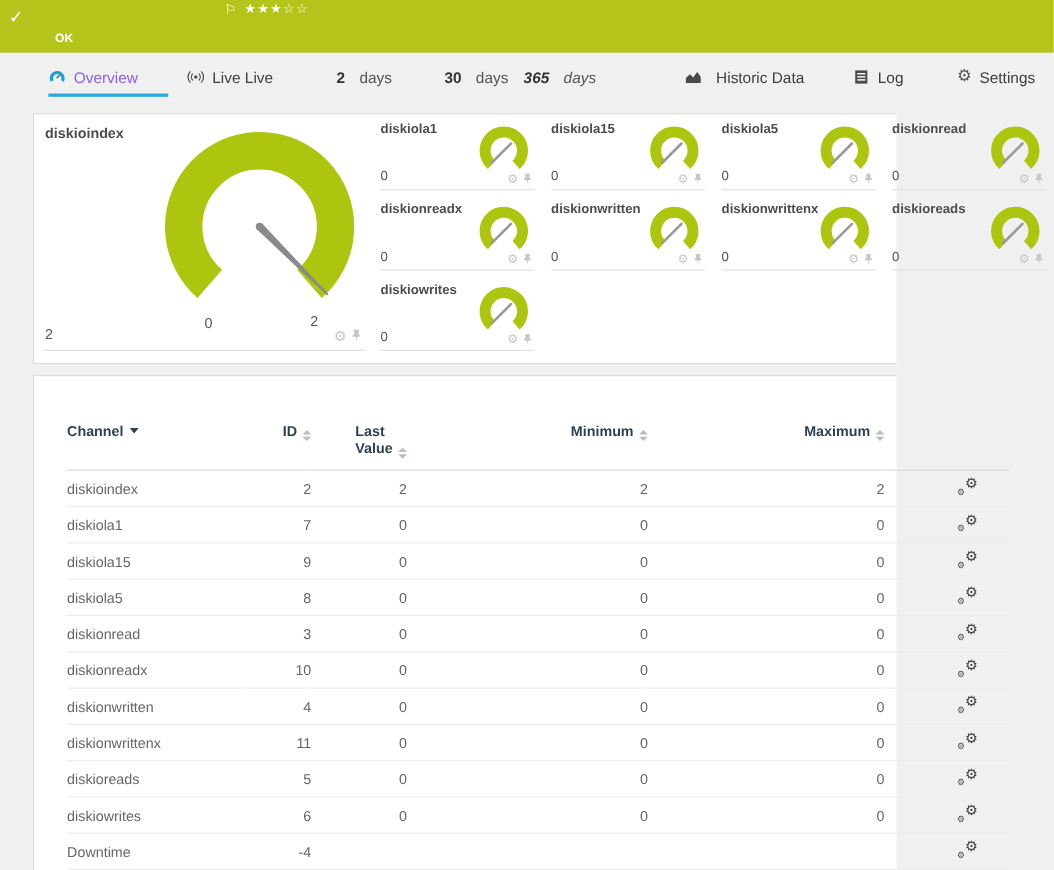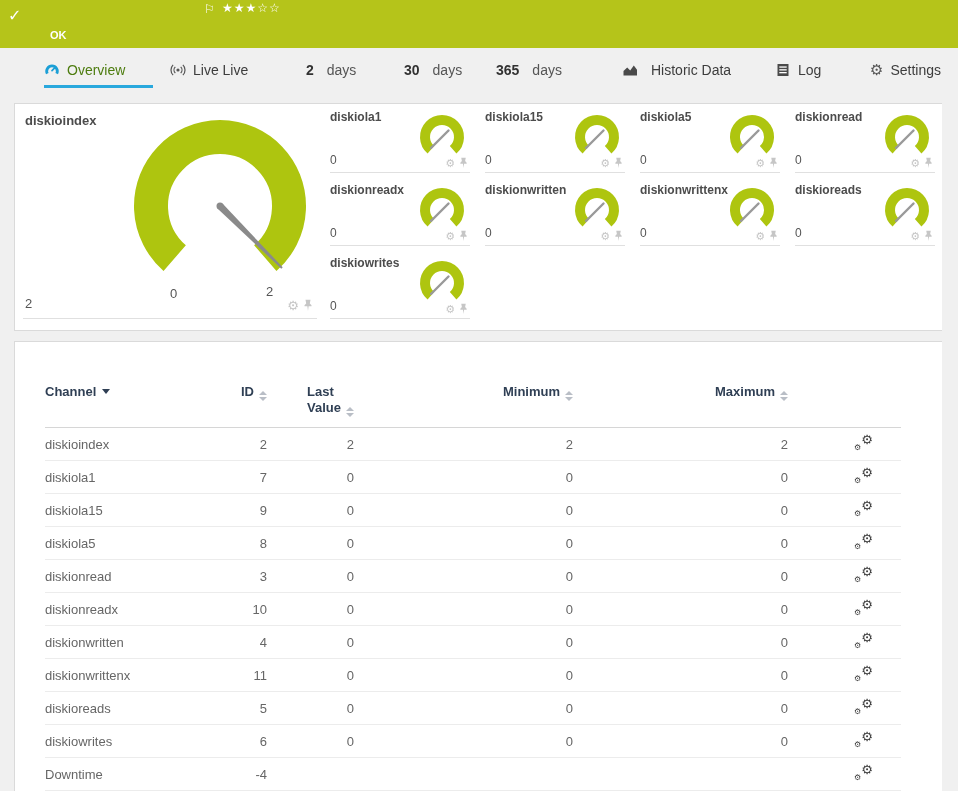--- a/index.html
+++ b/index.html
@@ -21,34 +21,34 @@
   .hdr-flag { position: absolute; left: 204px; top: 2px; font-size: 12px; }
   .hdr-stars { position: absolute; left: 222px; top: 1px; font-size: 12px; letter-spacing: 1px; }
   .hdr-status { position: absolute; left: 50px; top: 29px; font-size: 11px; font-weight: bold; }
 
   
   .tabs { position: absolute; left: 0; top: 48px; width: 958px; height: 55px; background: #f0f0f0; }
   .tab { position: absolute; top: 14px; display: flex; align-items: center; gap: 7px;
          font-size: 14px; color: #3d3d3d; cursor: pointer; padding-bottom: 7px; }
   .tab svg { display: block; }
   .tab .glyph { font-size: 15px; color: #555; line-height: 14px; }
-  .tab.active { color: #4d7c0f; border-bottom: 3px solid #29a8dd; padding-right: 28px; }
+  .tab.active { color: #8b5cf6; border-bottom: 3px solid #29a8dd; padding-right: 28px; }
   .tab .num { font-weight: bold; color: #323232; margin-right: 6px; }
   .tab .unit { color: #555; }
   .t-overview { left: 44px; }
   .t-live     { left: 170px; }
   .t-2d       { left: 306px; }
   .t-30d      { left: 404px; align-items: flex-end; }
-  .t-365d     { left: 496px; }
+  .t-365d     { left: 476px; font-style: italic; }
   .t-historic { left: 622px; gap: 12px; }
   .t-log      { left: 775px; }
   .t-settings { left: 870px; }
 
   
-  .panel { position: absolute; left: 14px; width: 928px; background: #fff;
+  .panel { position: absolute; left: 30px; width: 785px; background: #fff;
            border: 1px solid #dadada; border-right: none; }
   .gauges-panel { top: 103px; height: 228px; }
   .table-panel  { top: 341px; height: 460px; }
 
   
   .main-tile { position: absolute; left: 8px; top: 0; width: 294px; height: 215px;
                border-bottom: 1px solid #e0e0e0; }
   .tile-title { font-size: 13px; font-weight: bold; color: #4c4c4c; }
   .main-tile .tile-title { position: absolute; left: 2px; top: 9px; }
   .main-gauge-svg { position: absolute; left: 97px; top: 12px; }

